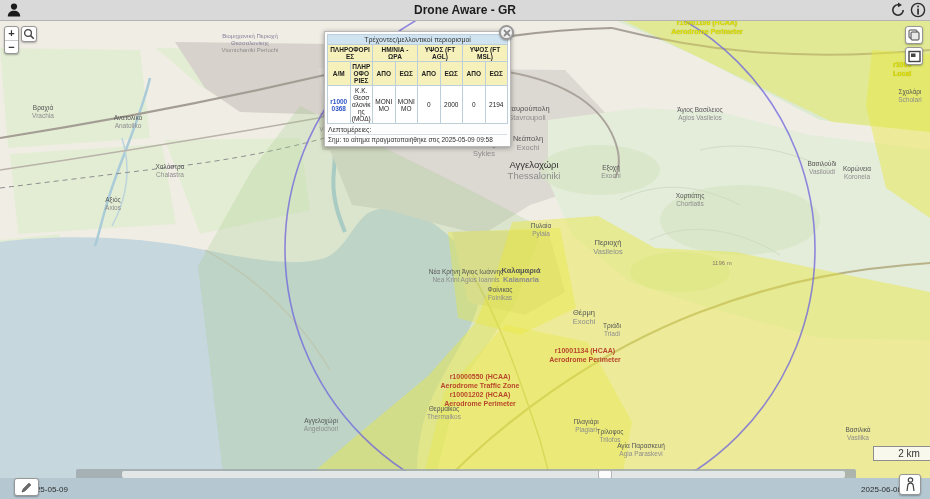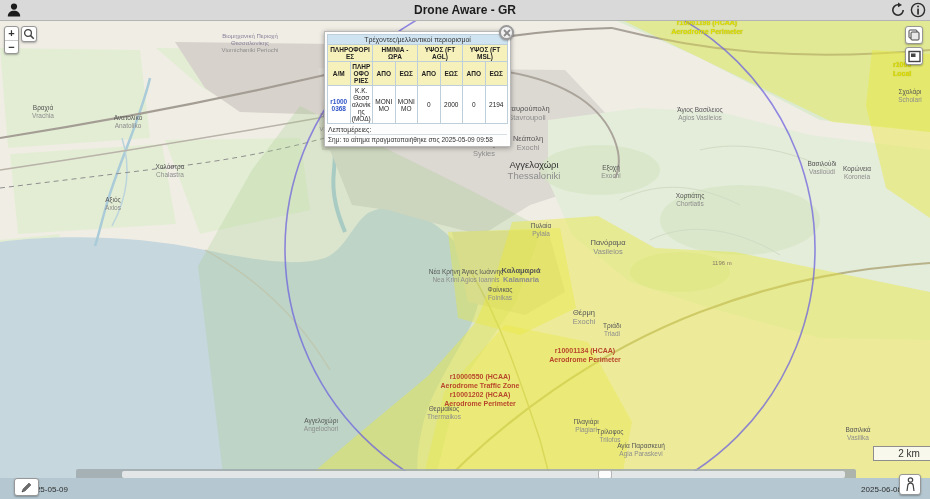--- a/index.html
+++ b/index.html
@@ -243,21 +243,21 @@
     </div>
     <div class="plabel wrap" style="left: 466px; top: 268px;">
       <div class="pl-el">Νέα Κρήνη Άγιος Ιωάννης</div>
       <div class="pl-en">Nea Krini Agios Ioannis</div>
     </div>
     <div class="plabel " style="left: 500px; top: 286px;">
       <div class="pl-el">Φοίνικας</div>
       <div class="pl-en">Foinikas</div>
     </div>
     <div class="plabel town" style="left: 608px; top: 238px;">
-      <div class="pl-el">Πανόραμα</div>
+      <div class="pl-el">Περιοχή</div>
       <div class="pl-en">Vasileios</div>
     </div>
     <div class="plabel town" style="left: 584px; top: 308px;">
       <div class="pl-el">Θέρμη</div>
       <div class="pl-en">Exochi</div>
     </div>
     <div class="plabel " style="left: 612px; top: 322px;">
       <div class="pl-el">Τριάδι</div>
       <div class="pl-en">Triadi</div>
     </div>

